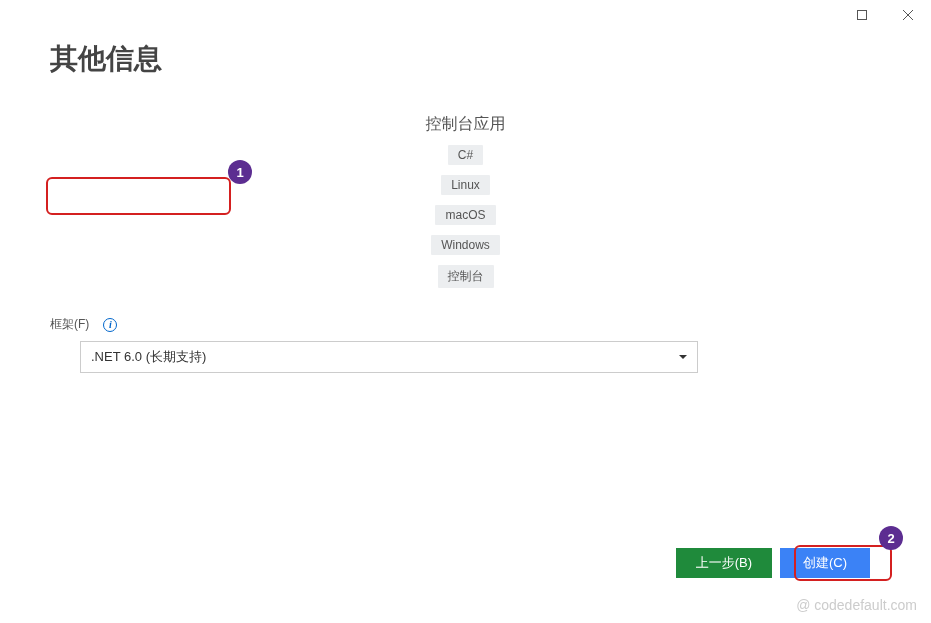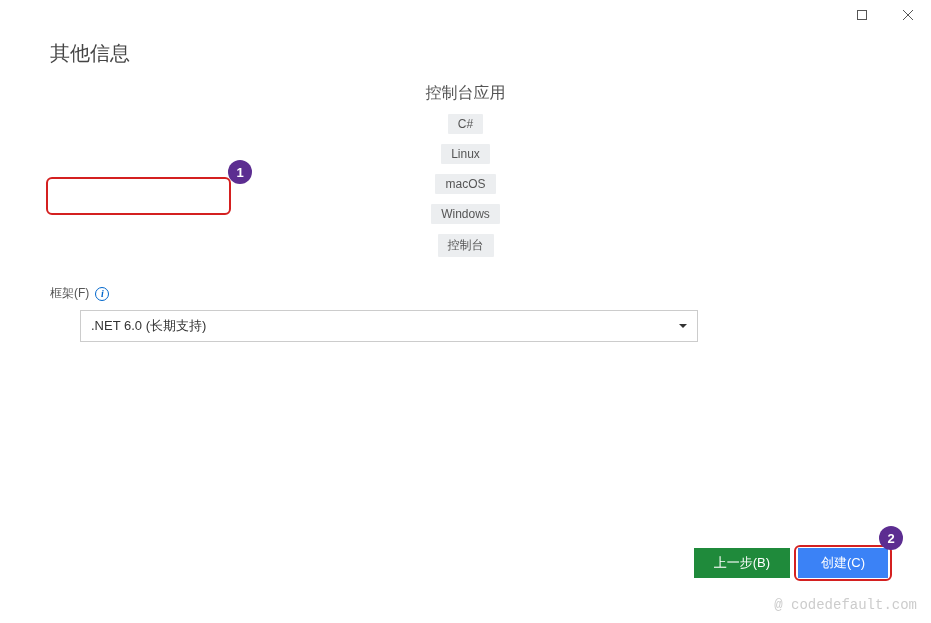--- a/index.html
+++ b/index.html
@@ -32,24 +32,24 @@
       color: #555;
     }
     .window-btn svg {
       width: 10px;
       height: 10px;
     }
     .content {
       padding: 40px 50px 0 50px;
     }
     .page-title {
-      font-size: 20px;
-      font-weight: 400;
+      font-size: 28px;
+      font-weight: 700;
       color: #444;
-      margin-bottom: 16px;
+      margin-bottom: 36px;
     }
     .subtitle-row {
       display: flex;
       align-items: center;
       gap: 10px;
       margin-bottom: 28px;
       flex-direction: column;
     }
     .subtitle {
       font-size: 16px;
@@ -58,21 +58,21 @@
     .tag {
       background: #eceef0;
       color: #555;
       font-size: 12px;
       padding: 3px 10px;
       border-radius: 1px;
     }
     .field-label-row {
       display: flex;
       align-items: center;
-      gap: 6px;
+      gap: 14px;
       margin-bottom: 8px;
     }
     .field-label {
       font-size: 12px;
       color: #555;
     }
     .info-icon {
       width: 14px;
       height: 14px;
       border: 1.5px solid #0066cc;
@@ -152,21 +152,21 @@
       top: 160px;
       left: 228px;
     }
     .badge-2 {
       bottom: 73px;
       right: 28px;
     }
     .footer {
       position: absolute;
       bottom: 45px;
-      right: 43px;
+      right: 61px;
       display: flex;
       gap: 8px;
     }
     .btn {
       height: 30px;
       padding: 0 20px;
       border: none;
       color: #fff;
       font-size: 13px;
       cursor: pointer;
@@ -178,21 +178,21 @@
     }
     .btn-create {
       background: #3b82f6;
     }
     .watermark {
       position: absolute;
       bottom: 10px;
       right: 14px;
       color: #ccc;
       font-size: 14px;
-      font-family: Liberation Mono, monospace;
+      font-family: Liberation Sans, sans-serif;
     }
   </style>
 </head>
 <body>
 
 <div class="window-controls">
   <div class="window-btn">
     <svg viewBox="0 0 10 10">
         <rect x="0.5" y="0.5" width="9" height="9" fill="none" stroke="currentColor" stroke-width="1"></rect>
       </svg>

